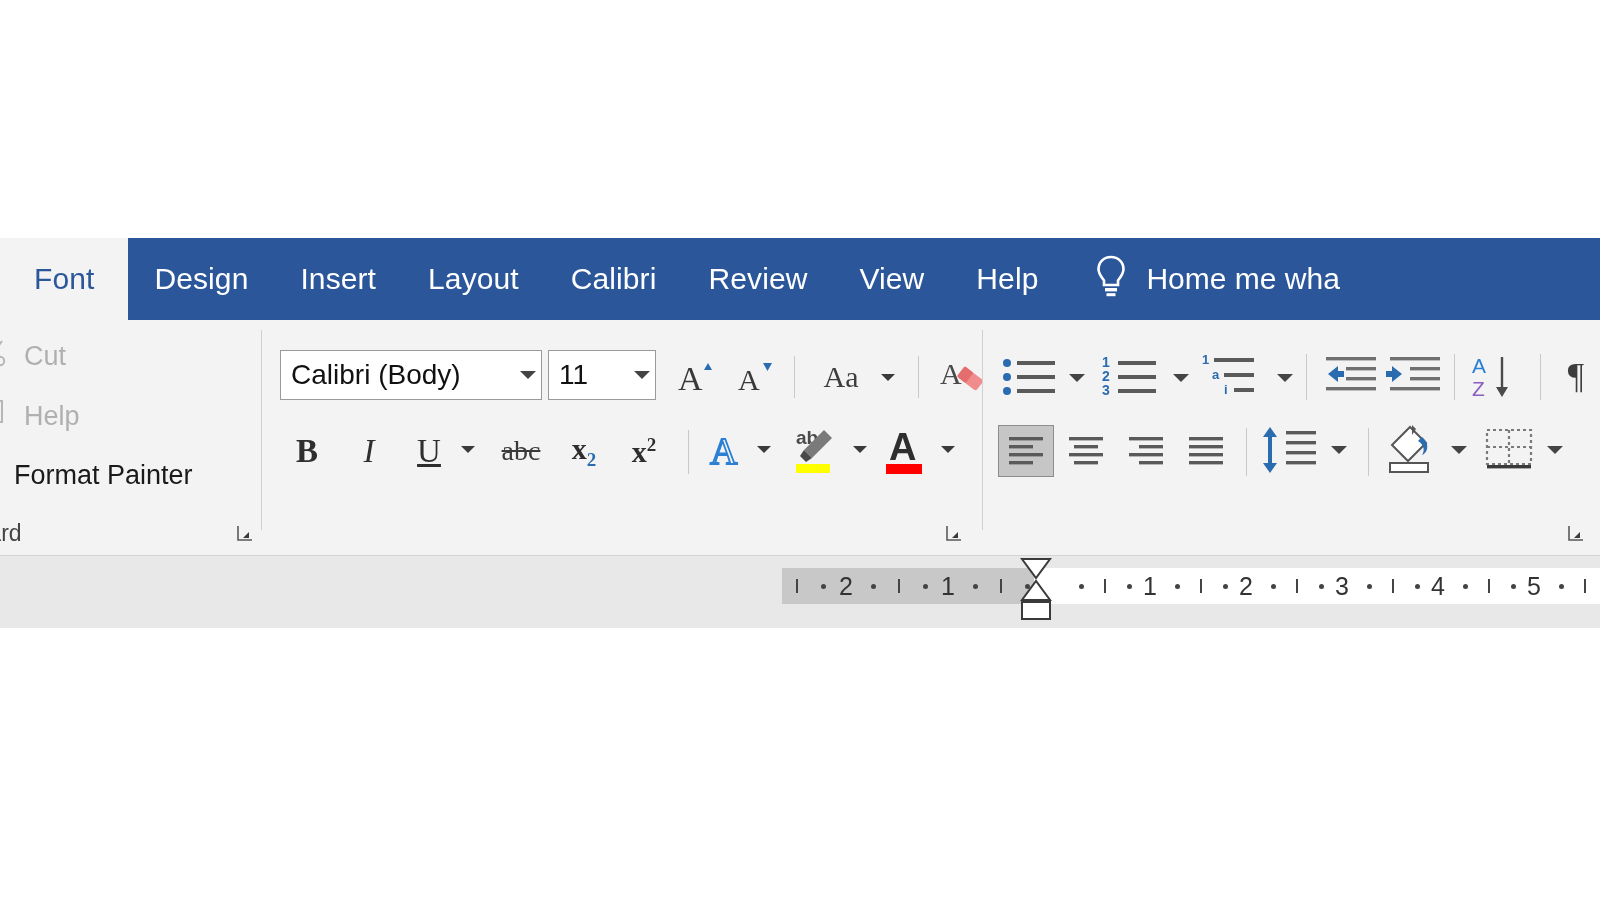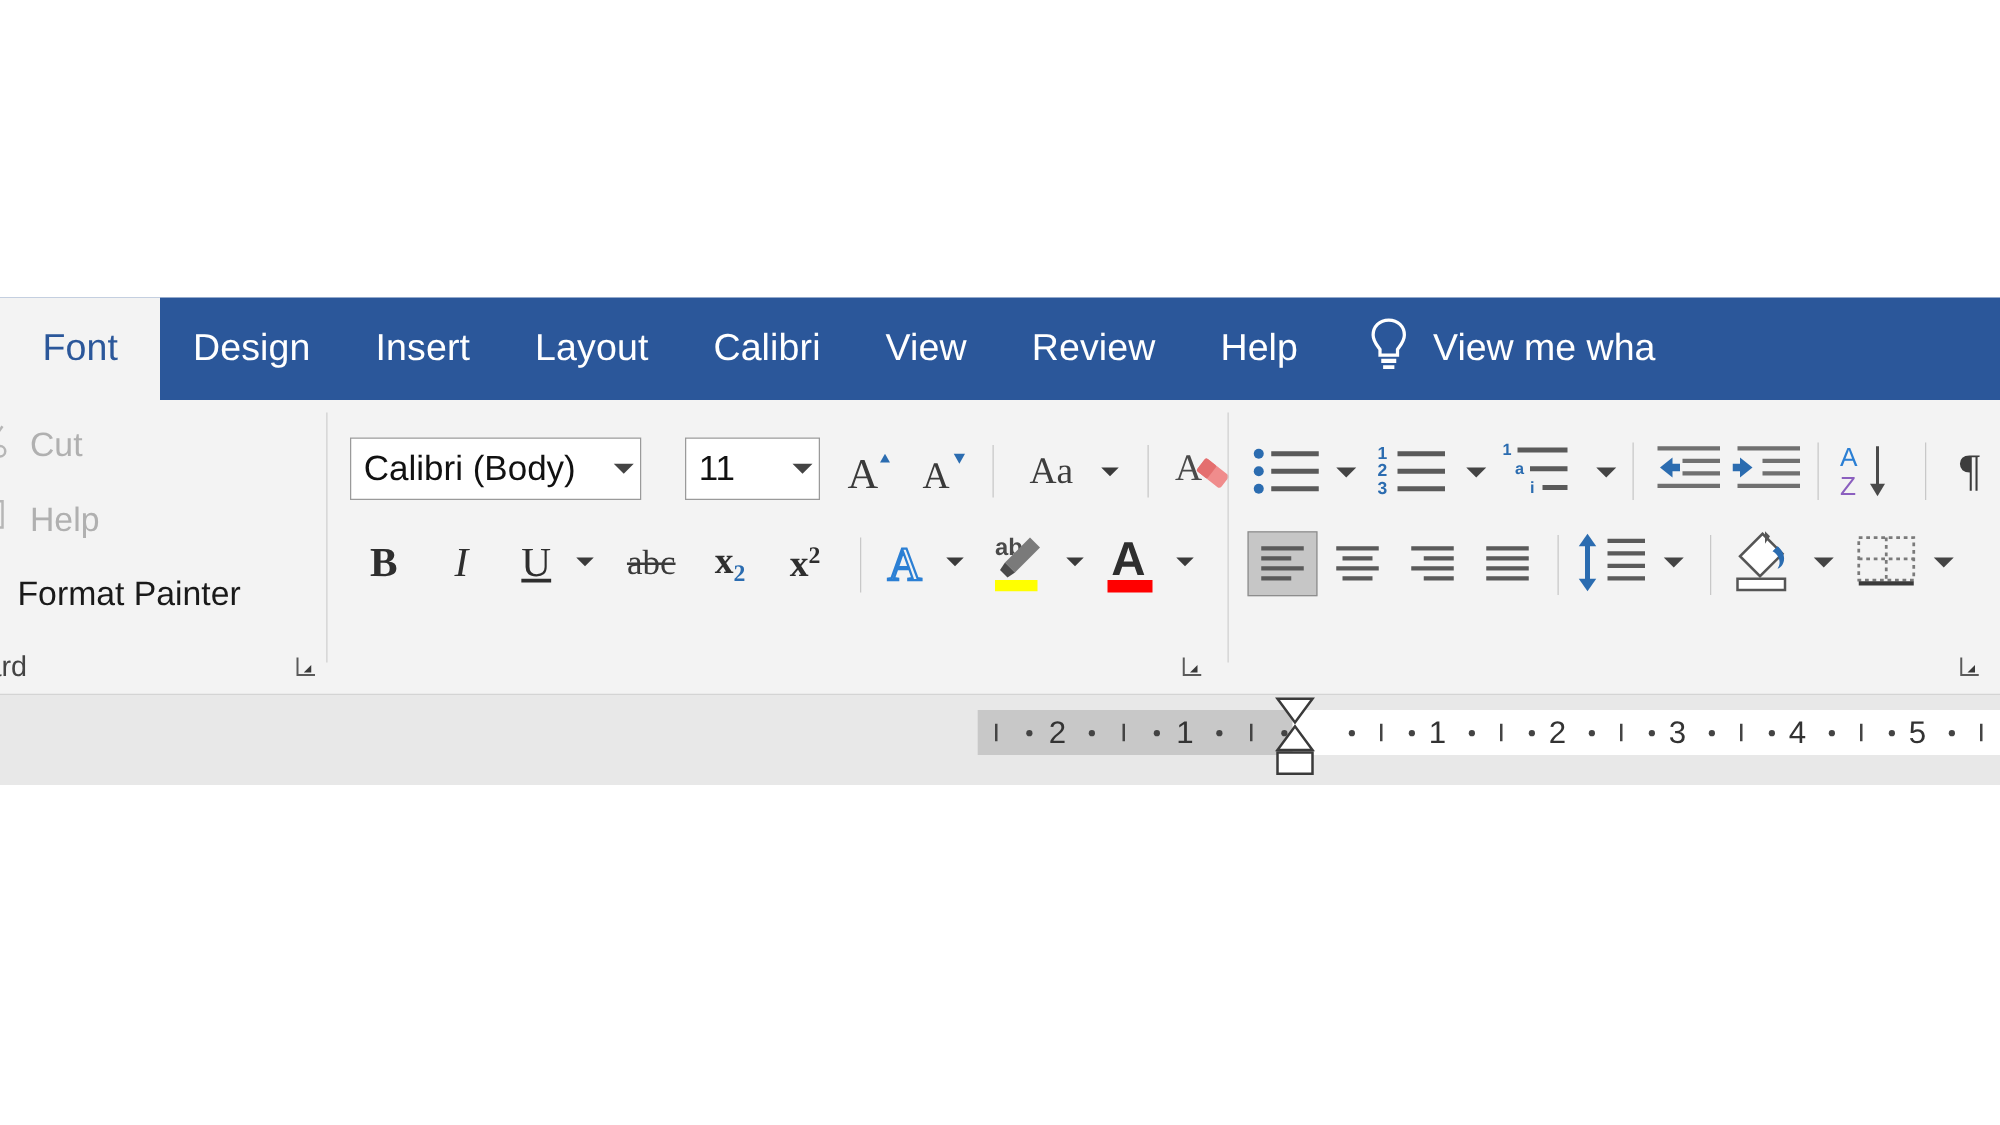--- a/index.html
+++ b/index.html
@@ -68,21 +68,21 @@
   .clip-item.enabled { color: #1a1a1a; }
 
   
   #grp-font { left: 264px; width: 718px; }
   .fontname-box, .fontsize-box {
     position: absolute; background: #fff;
     border: 1px solid #9a9a9a;
     display: flex; align-items: center;
     box-sizing: border-box;
   }
-  .fontname-box { left: 16px; top: 30px; width: 233px; height: 50px; justify-content: center; }
+  .fontname-box { left: 16px; top: 30px; width: 262px; height: 50px; justify-content: center; }
   .fontsize-box { left: 284px; top: 30px; width: 108px; height: 50px; }
   .fb-text { flex: 1; padding-left: 10px; font-size: 28px; color: #111; overflow: hidden; white-space: nowrap; }
   .caret-sm { width: 26px; display: flex; align-items:center; justify-content:center; }
   .btn { position: absolute; display: flex; align-items: center; justify-content: center; }
   .arrow-dn {
     width: 0; height: 0; border-left: 8px solid transparent;
     border-right: 8px solid transparent; border-top: 8px solid #444;
   }
   .arrow-dn.sm {
     border-left: 7px solid transparent; border-right: 7px solid transparent; border-top: 7px solid #3a3a3a;
@@ -134,38 +134,38 @@
     <div class="tab">
         <span>Insert</span>
       </div>
     <div class="tab">
         <span>Layout</span>
       </div>
     <div class="tab">
         <span>Calibri</span>
       </div>
     <div class="tab">
+        <span>Review</span>
+      </div>
+    <div class="tab">
         <span>View</span>
-      </div>
-    <div class="tab">
-        <span>Review</span>
       </div>
     <div class="tab">
         <span>Help</span>
       </div>
 
     <div class="tellme-wrap">
       <span class="bulb">
         <svg width="34" height="44" viewBox="0 0 34 44">
           <path d="M17 3 C9.5 3 4.5 8.5 4.5 15 C4.5 20 7.5 23 10 26.5 L10 31 L24 31 L24 26.5 C26.5 23 29.5 20 29.5 15 C29.5 8.5 24.5 3 17 3 Z" fill="none" stroke="#ffffff" stroke-width="2.6"></path>
           <rect x="11" y="34" width="12" height="3.4" fill="#ffffff"></rect>
           <rect x="12.5" y="39.2" width="9" height="3" fill="#ffffff"></rect>
         </svg>
       </span>
-      <span>View me wha</span>
+      <span>Home me wha</span>
     </div>
   </div>
 
   <div class="ribbon">
 
     <div class="group" id="grp-clipboard">
 
       <div class="clip-item disabled" style="left:26px; top:14px;">
         <span>
           <svg width="30" height="30" viewBox="0 0 30 30">

